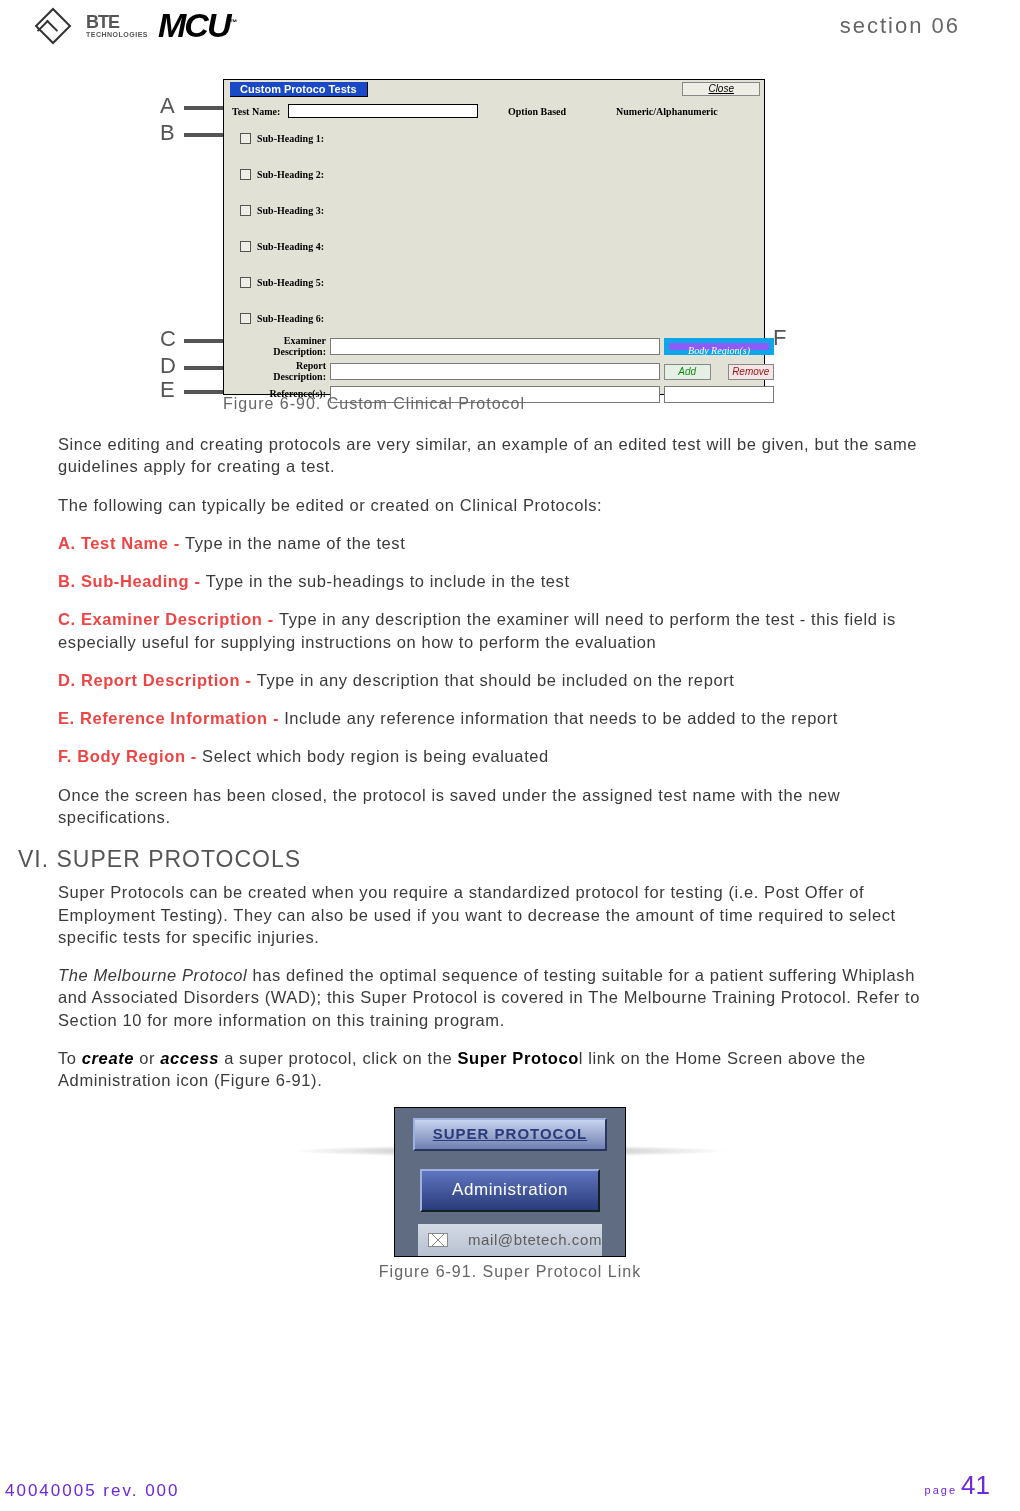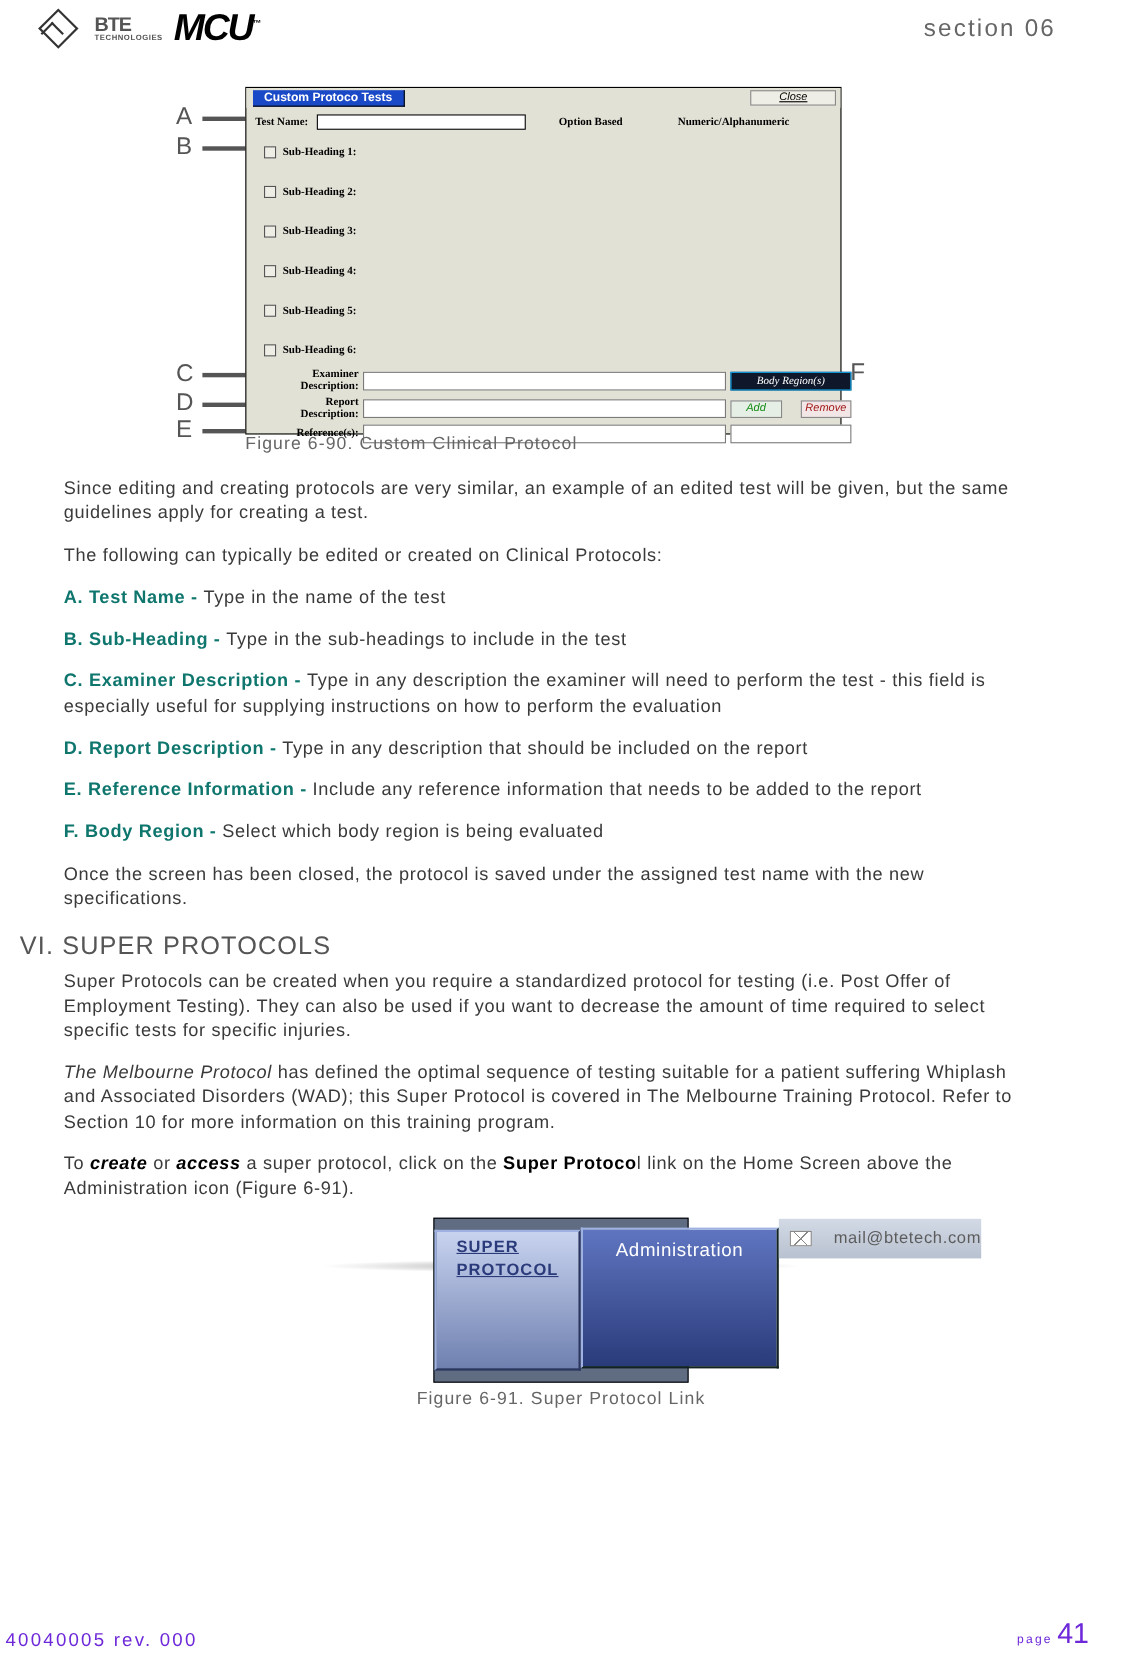--- a/index.html
+++ b/index.html
@@ -114,21 +114,21 @@
     display:grid; grid-template-columns: 90px 330px 110px;
     column-gap:4px; padding: 0 6px 4px 12px; align-items:center; row-gap:4px;
   }
   .bottom-grid .blbl {
     text-align:right; font-weight:bold; font-size:10px; line-height:1.05;
   }
   .bottom-grid input {
     width:100%; height:17px; border:1px solid #7a7a7a; background:#fff;
   }
   .body-region-btn {
-    width:100%; height:17px; border:1px solid #0ea5e9; background:#0f172a;
+    width:100%; height:17px; border:5px solid #0ea5e9; background:#8b5cf6;
     color:#fff; font-size:10px; text-align:center; line-height:15px;
     font-family: "Times New Roman", serif; font-style:italic; cursor:pointer;
   }
   .add-remove {
     display:flex; gap:17px; width:100%;
   }
   .add-remove button {
     flex:1; height:16px; border:1px solid #888; font-size:10px;
     font-family:Arial,sans-serif; font-style:italic; cursor:pointer;
   }
@@ -142,39 +142,40 @@
 
   
   .content {
     padding: 358px 58px 0 58px;
     font-family: Arial, Helvetica, sans-serif;
     font-size: 16.5px; color:#3a3a3a;
     letter-spacing: 0.6px; line-height: 1.35;
   }
   .content p { margin: 0 16px 16px 0; }
   .content .def { margin: 0 0 16px 0; }
-  .content .def b { color:#0f766e;margin-top:48px; }
+  .content .def b { color:#ef4444;margin-top:48px; }
   .h2 {
     font-size: 23px; letter-spacing: 1px; color:#555;
     margin: 8px 0 6px -40px;
     font-family: Arial Narrow, Arial, sans-serif; font-weight: 400;
   }
   .content i { font-style: italic; }
   .content .bold { font-weight:bold; color:#000; }
 
   
   .fig91-wrap { margin: 10px auto 0 auto; width: 400px; position:relative; }
   .fig91-shadow {
     position:absolute; left:-20px; right:-20px; top:38px; height:12px;
     background: radial-gradient(ellipse at center, rgba(0,0,0,0.35), rgba(0,0,0,0) 70%);
   }
   .fig91 {
     width: 232px; height: 150px; margin: 0 auto; border:1px solid #000;
-    background:#5f6c82; display:flex; flex-direction:row; position:relative;
+    background:#5f6c82; display:flex; flex-direction:column; position:relative;
     font-family: Arial, sans-serif;
+    align-items: center;
   }
   .fig91 .sp-link {
     margin: 10px auto 10px auto; padding: 4px 18px;
     border:2px solid #2a3660; border-top-color:#9fb1e0; border-left-color:#9fb1e0;
     background: linear-gradient(#c8d3ef,#6f80b0);
     color:#2a3a7a; font-weight:bold; letter-spacing:1px; font-size:15px;
     text-decoration: underline; cursor:pointer;
   }
   .fig91 .admin-link {
     margin: 8px auto 12px auto; padding: 8px 30px;

